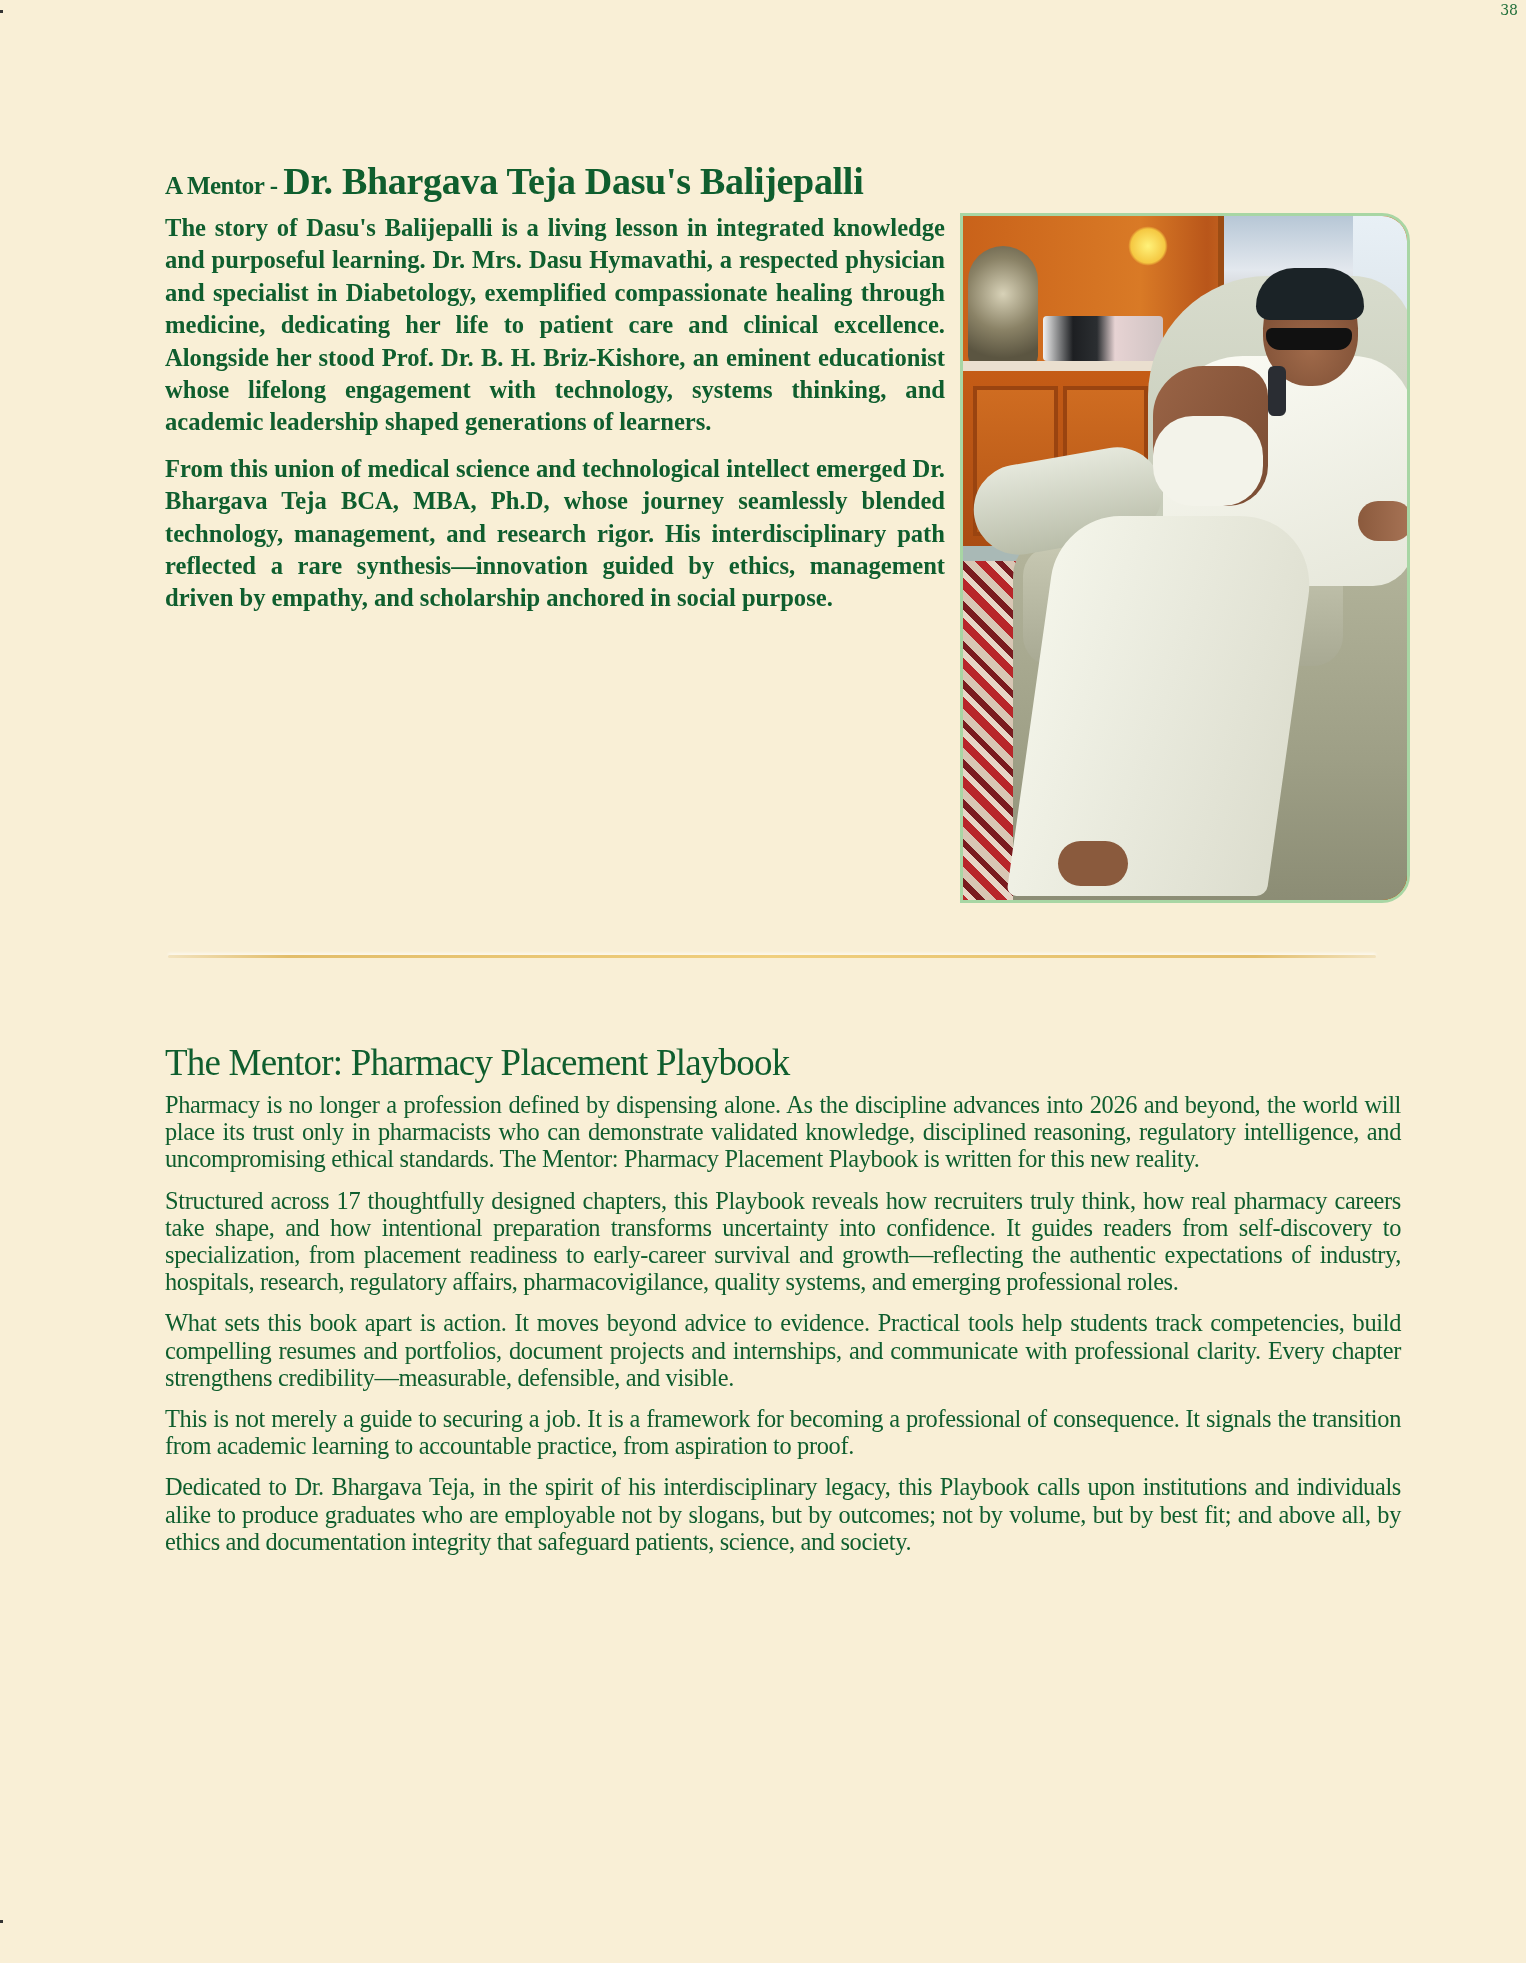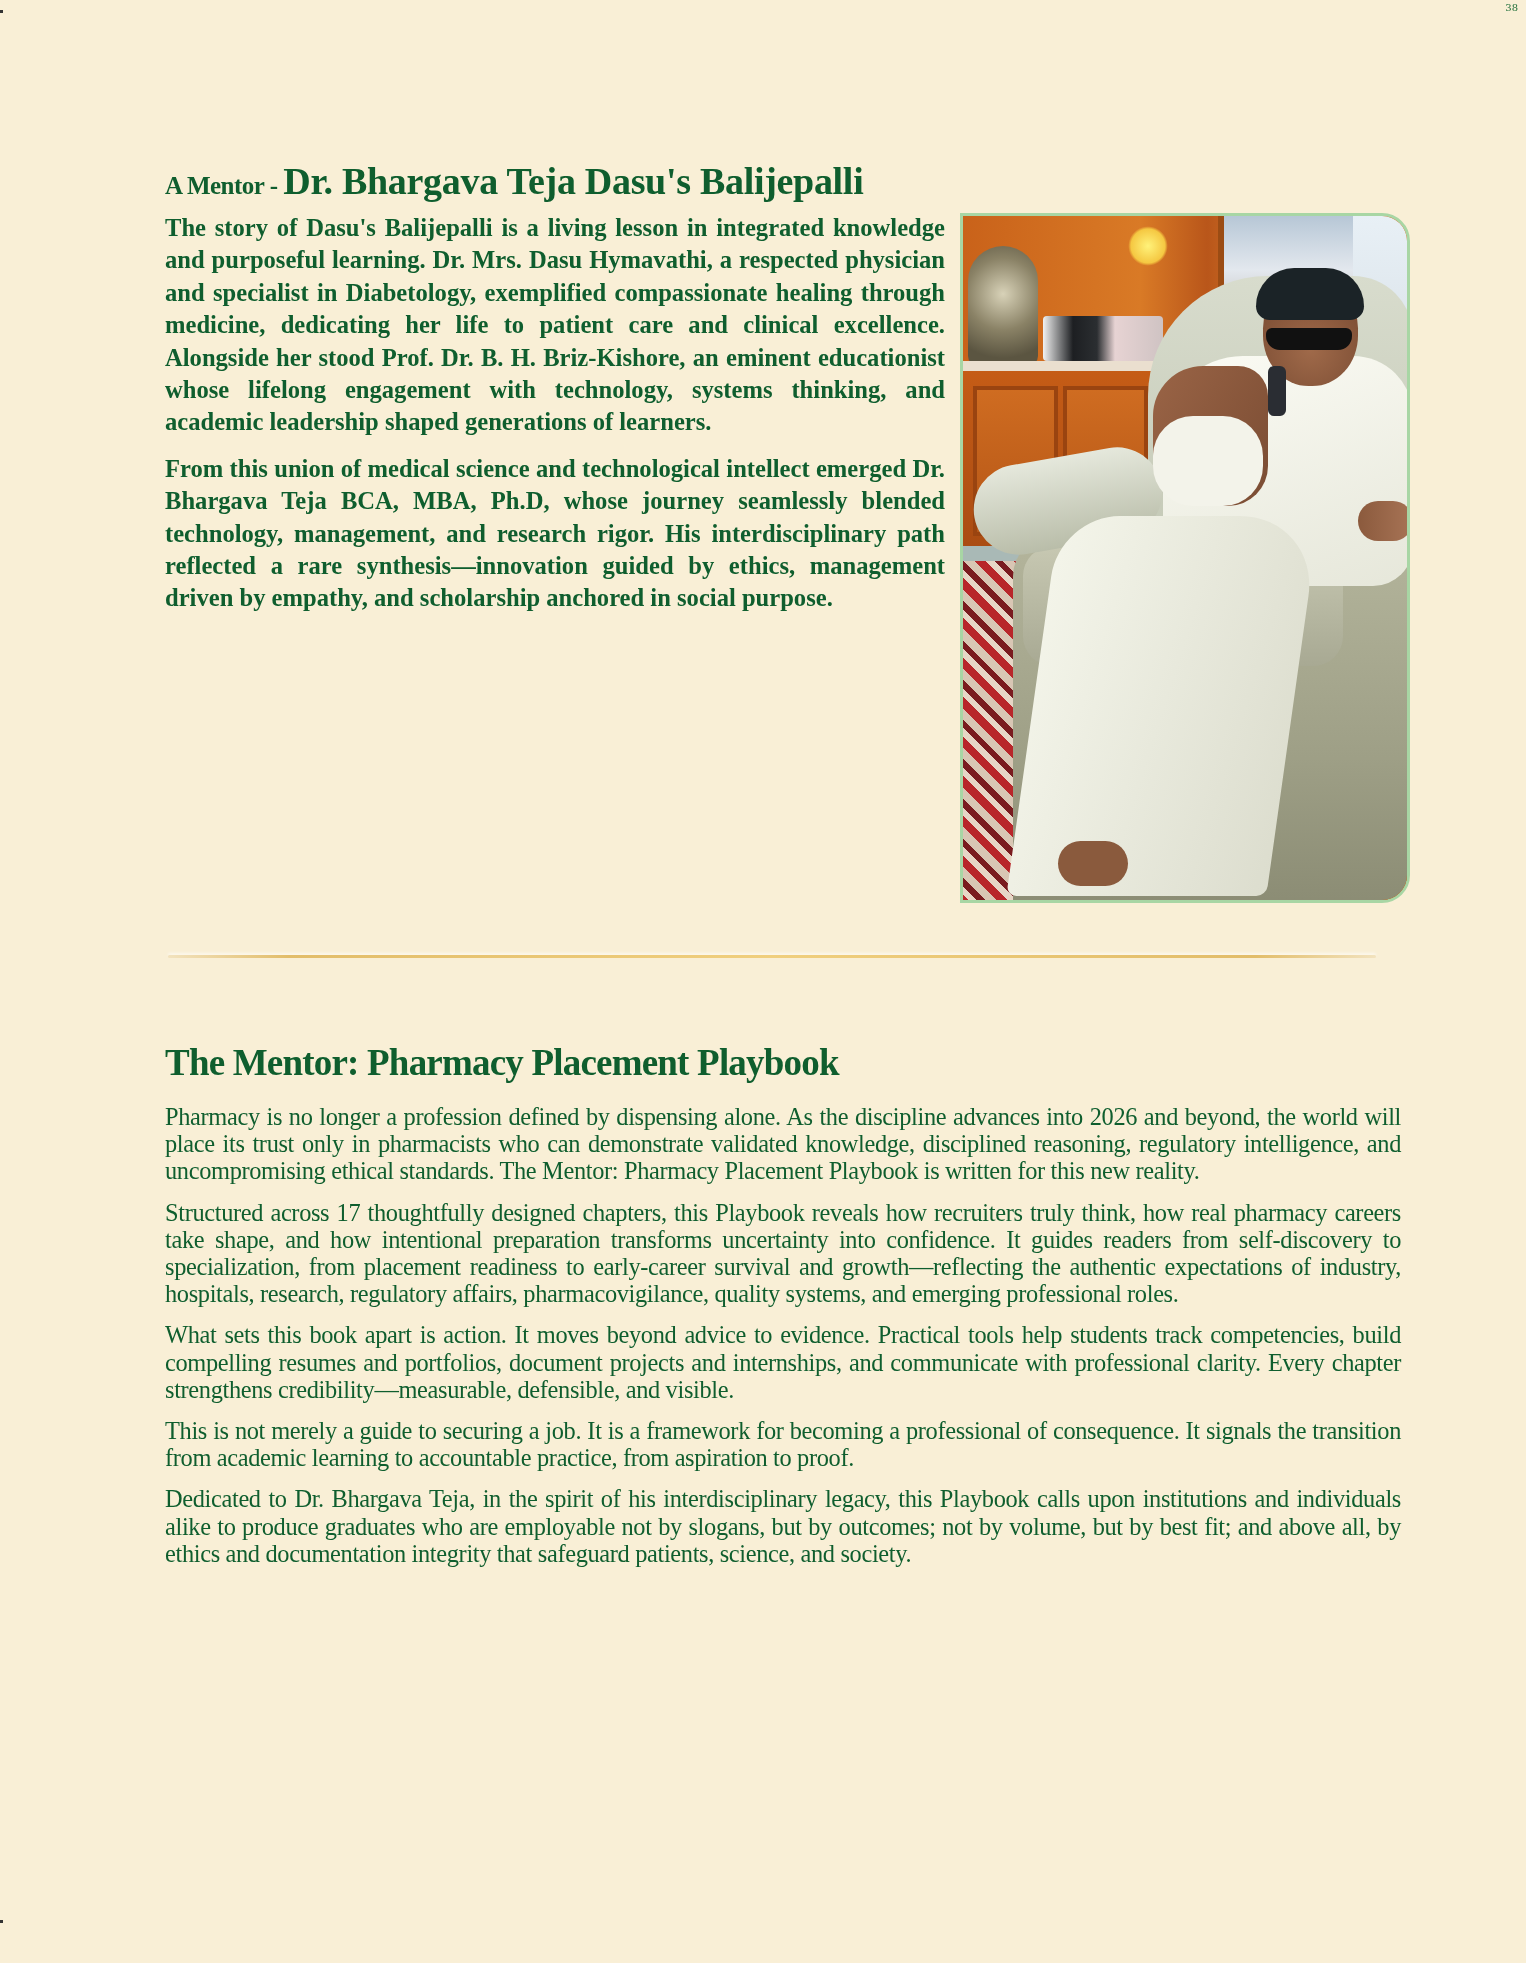--- a/index.html
+++ b/index.html
@@ -13,21 +13,21 @@
     position: relative;
     overflow: hidden;
     font-family: "Liberation Serif", "DejaVu Serif", serif;
     color: #0f5e2e;
   }
   .page-number {
     position: absolute;
     top: 2px;
     right: 8px;
     font-family: "DejaVu Serif", serif;
-    font-size: 10px;
+    font-size: 14px;
     color: #1f6e38;
   }
   .corner-mark {
     position: absolute;
     width: 3px;
     height: 3px;
     background: #333;
   }
   .corner-tl { left: 0; top: 10px; }
   .corner-bl { left: 0; bottom: 40px; }
@@ -222,23 +222,23 @@
   }
 
   
   .mentor {
     position: absolute;
     left: 165px;
     top: 1040px;
     width: 1245px;
   }
   .mentor-title {
-    margin: 0 0 17px 0;
+    margin: 0 0 5px 0;
     font-size: 37px;
-    font-weight: bold;
+    font-weight: normal;
     letter-spacing: -0.8px;
     line-height: 46px;
   }
   .mentor-body p {
     margin: 0 9px 14px 0;
     font-size: 24.4px;
     line-height: 27.2px;
     text-align: justify;
     text-align-last: left;
     letter-spacing: -0.35px;

